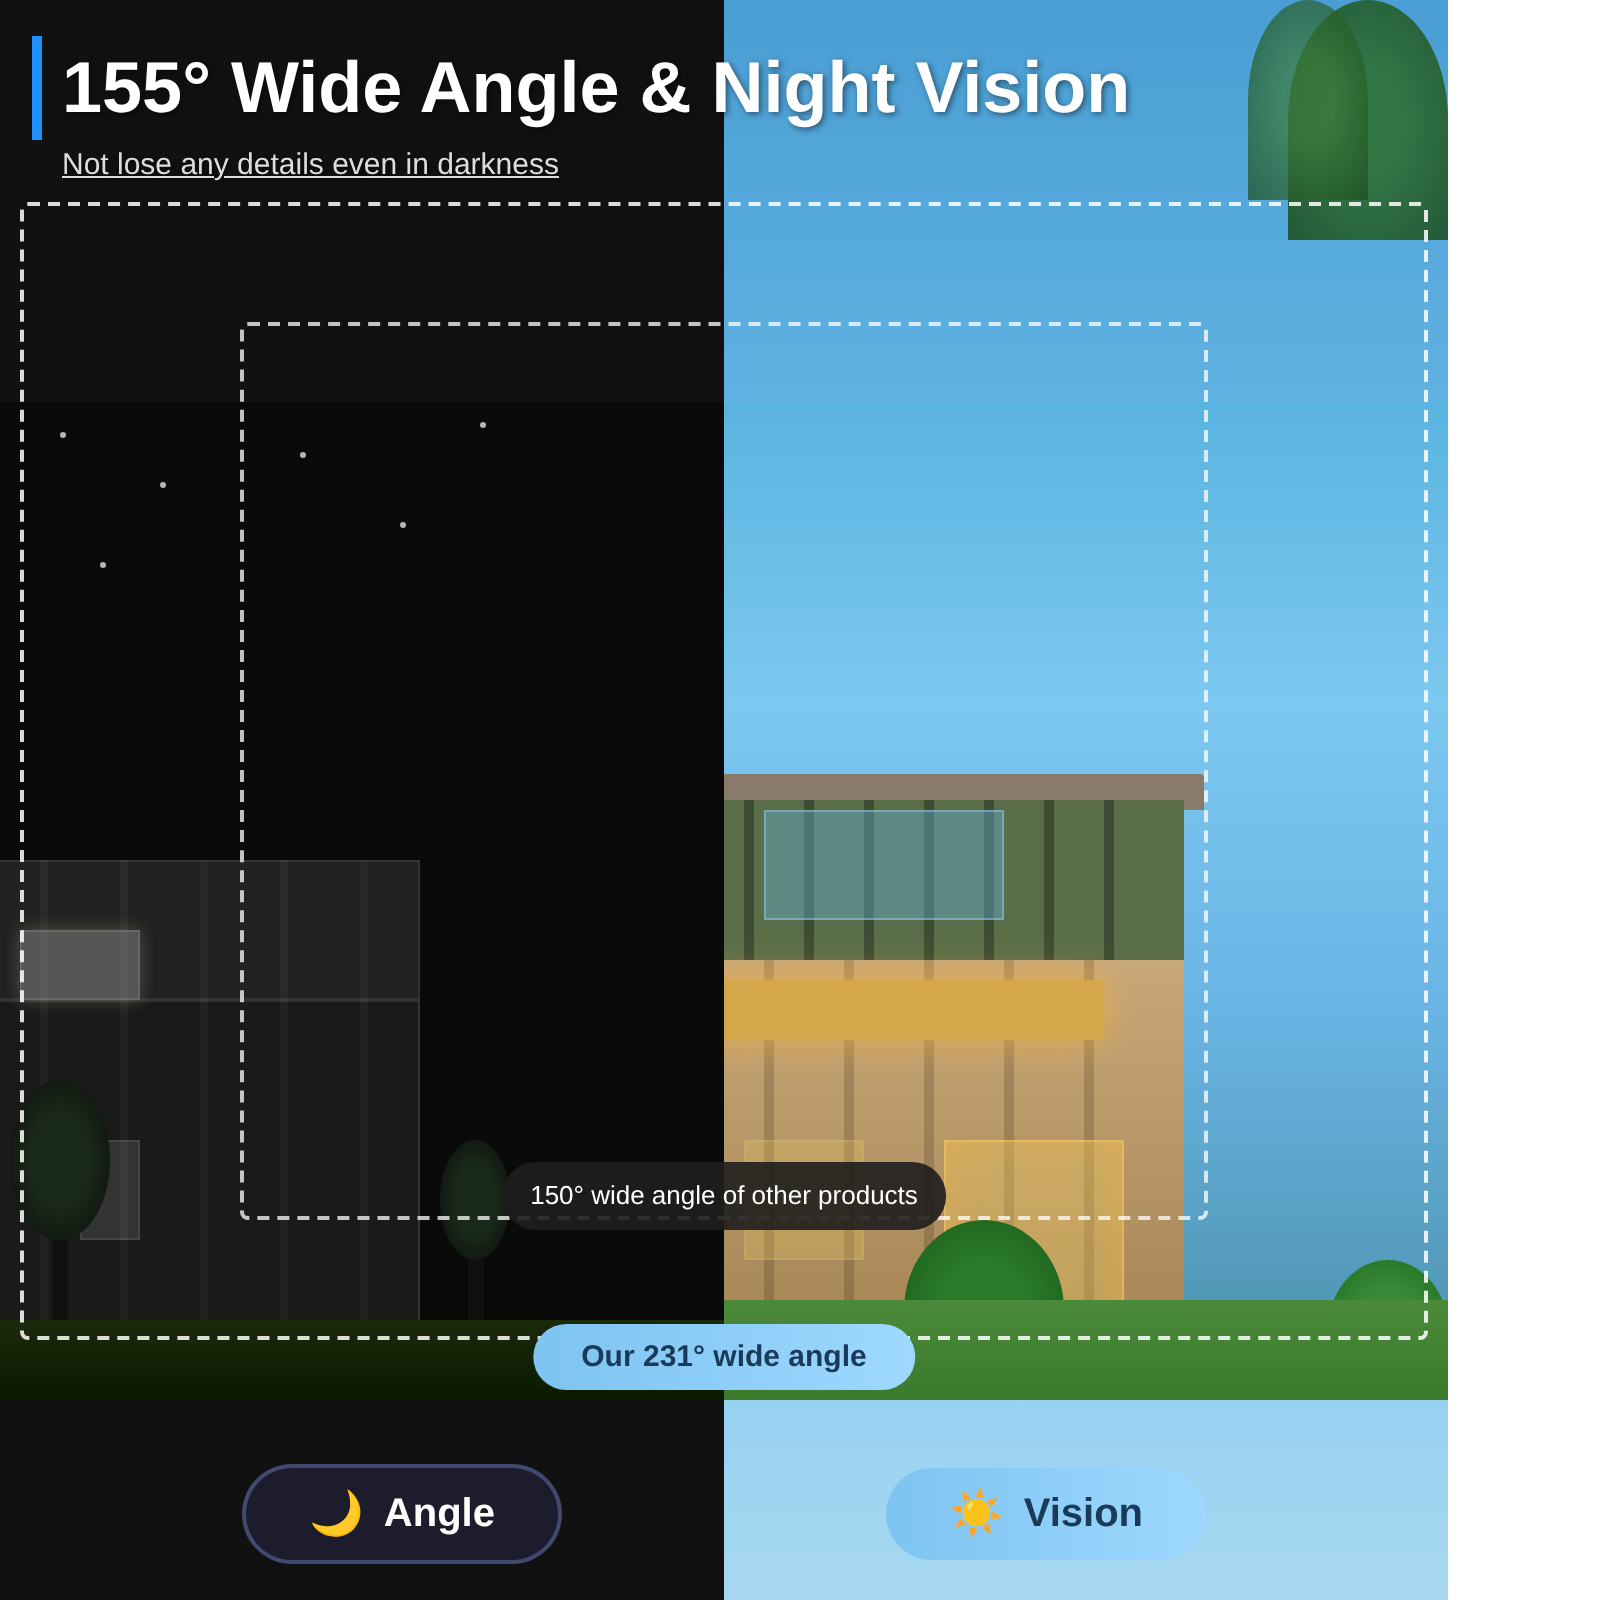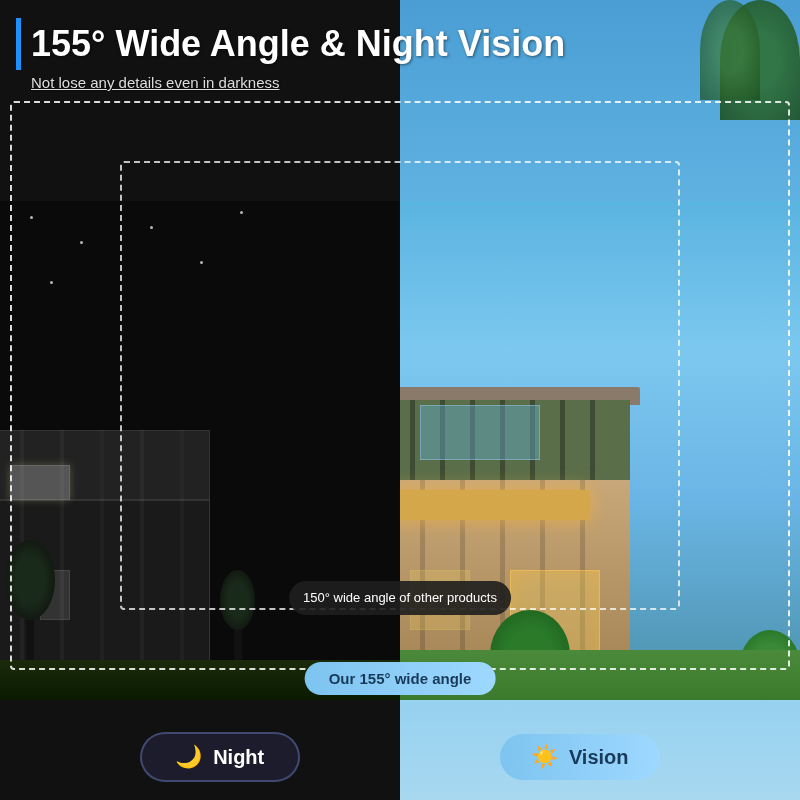--- a/index.html
+++ b/index.html
@@ -6,21 +6,21 @@
 
     body {
       width: 800px;
       height: 800px;
       overflow: hidden;
       font-family: 'Arial', sans-serif;
       position: relative;
     }
 
     .background {
-      width: 800px;
+      width: 724px;
       height: 800px;
       position: relative;
       display: flex;
       flex-direction: column;
     }
 
     
     .bg-split {
       position: absolute;
       top: 0; left: 0;
@@ -552,27 +552,27 @@
     <div class="outer-dashed-box"></div>
 
     <div class="inner-dashed-box"></div>
 
     <div class="tooltip-120">
       <span>150° wide angle of
 other products</span>
     </div>
 
     <div class="label-155">
-      <span>Our 155° wide angle</span>
+      <span>Our 231° wide angle</span>
     </div>
 
     <div class="bottom-buttons">
       <button class="btn-night">
         <span class="moon-icon">🌙</span>
-        <span>Night</span>
+        <span>Angle</span>
       </button>
       <button class="btn-day">
         <span class="sun-icon">☀️</span>
         <span>Vision</span>
       </button>
     </div>
 
   </div>
 </div>
 

